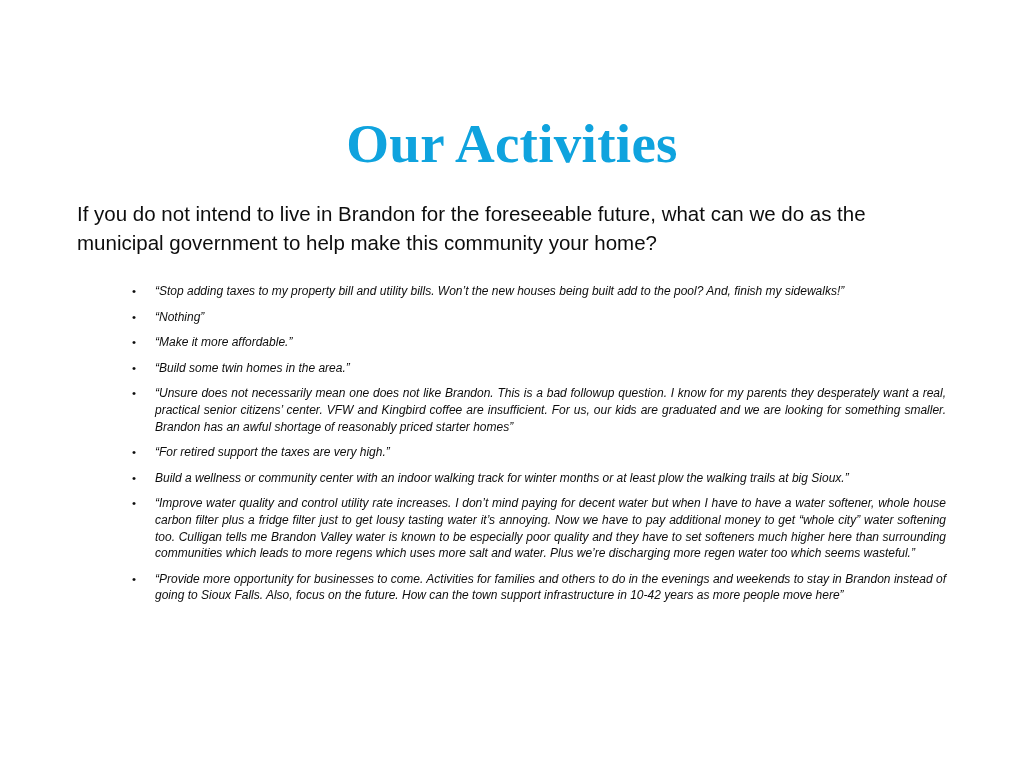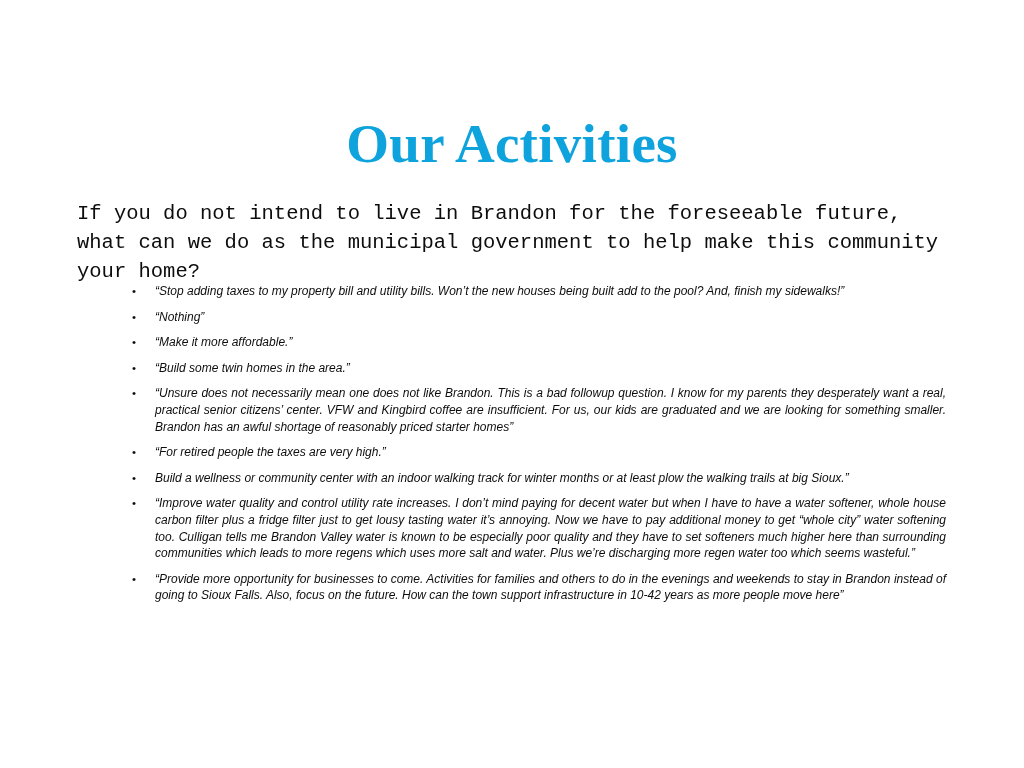--- a/index.html
+++ b/index.html
@@ -37,21 +37,21 @@
     letter-spacing: 0.3px;
     white-space: nowrap;
   }
 
   
   .question {
     position: absolute;
     left: 77px;
     top: 178px;
     width: 872px;
-    font-family: Liberation Mono, monospace;
+    font-family: Liberation Sans, sans-serif;
     font-weight: normal;
     font-size: 20.5px;
     line-height: 1.42;
     color: #0d0d0d;
     text-align: left;
   }
 
   
   .bullets {
     position: absolute;
@@ -123,21 +123,21 @@
       <div class="bullet-row">
         <span class="bullet-marker">•</span>
         <span class="bullet-text short">“Build some twin homes in the area.”</span>
       </div>
       <div class="bullet-row">
         <span class="bullet-marker">•</span>
         <span class="bullet-text">“Unsure does not necessarily mean one does not like Brandon. This is a bad followup question. I know for my parents they desperately want a real, practical senior citizens’ center. VFW and Kingbird coffee are insufficient. For us, our kids are graduated and we are looking for something smaller. Brandon has an awful shortage of reasonably priced starter homes”</span>
       </div>
       <div class="bullet-row">
         <span class="bullet-marker">•</span>
-        <span class="bullet-text short">“For retired people the taxes are very high.”</span>
+        <span class="bullet-text short">“For retired support the taxes are very high.”</span>
       </div>
       <div class="bullet-row">
         <span class="bullet-marker">•</span>
         <span class="bullet-text">Build a wellness or community center with an indoor walking track for winter months or at least plow the walking trails at big Sioux.”</span>
       </div>
       <div class="bullet-row">
         <span class="bullet-marker">•</span>
         <span class="bullet-text">“Improve water quality and control utility rate increases. I don’t mind paying for decent water but when I have to have a water softener, whole house carbon filter plus a fridge filter just to get lousy tasting water it’s annoying. Now we have to pay additional money to get “whole city” water softening too. Culligan tells me Brandon Valley water is known to be especially poor quality and they have to set softeners much higher here than surrounding communities which leads to more regens which uses more salt and water. Plus we’re discharging more regen water too which seems wasteful.”</span>
       </div>
       <div class="bullet-row">

